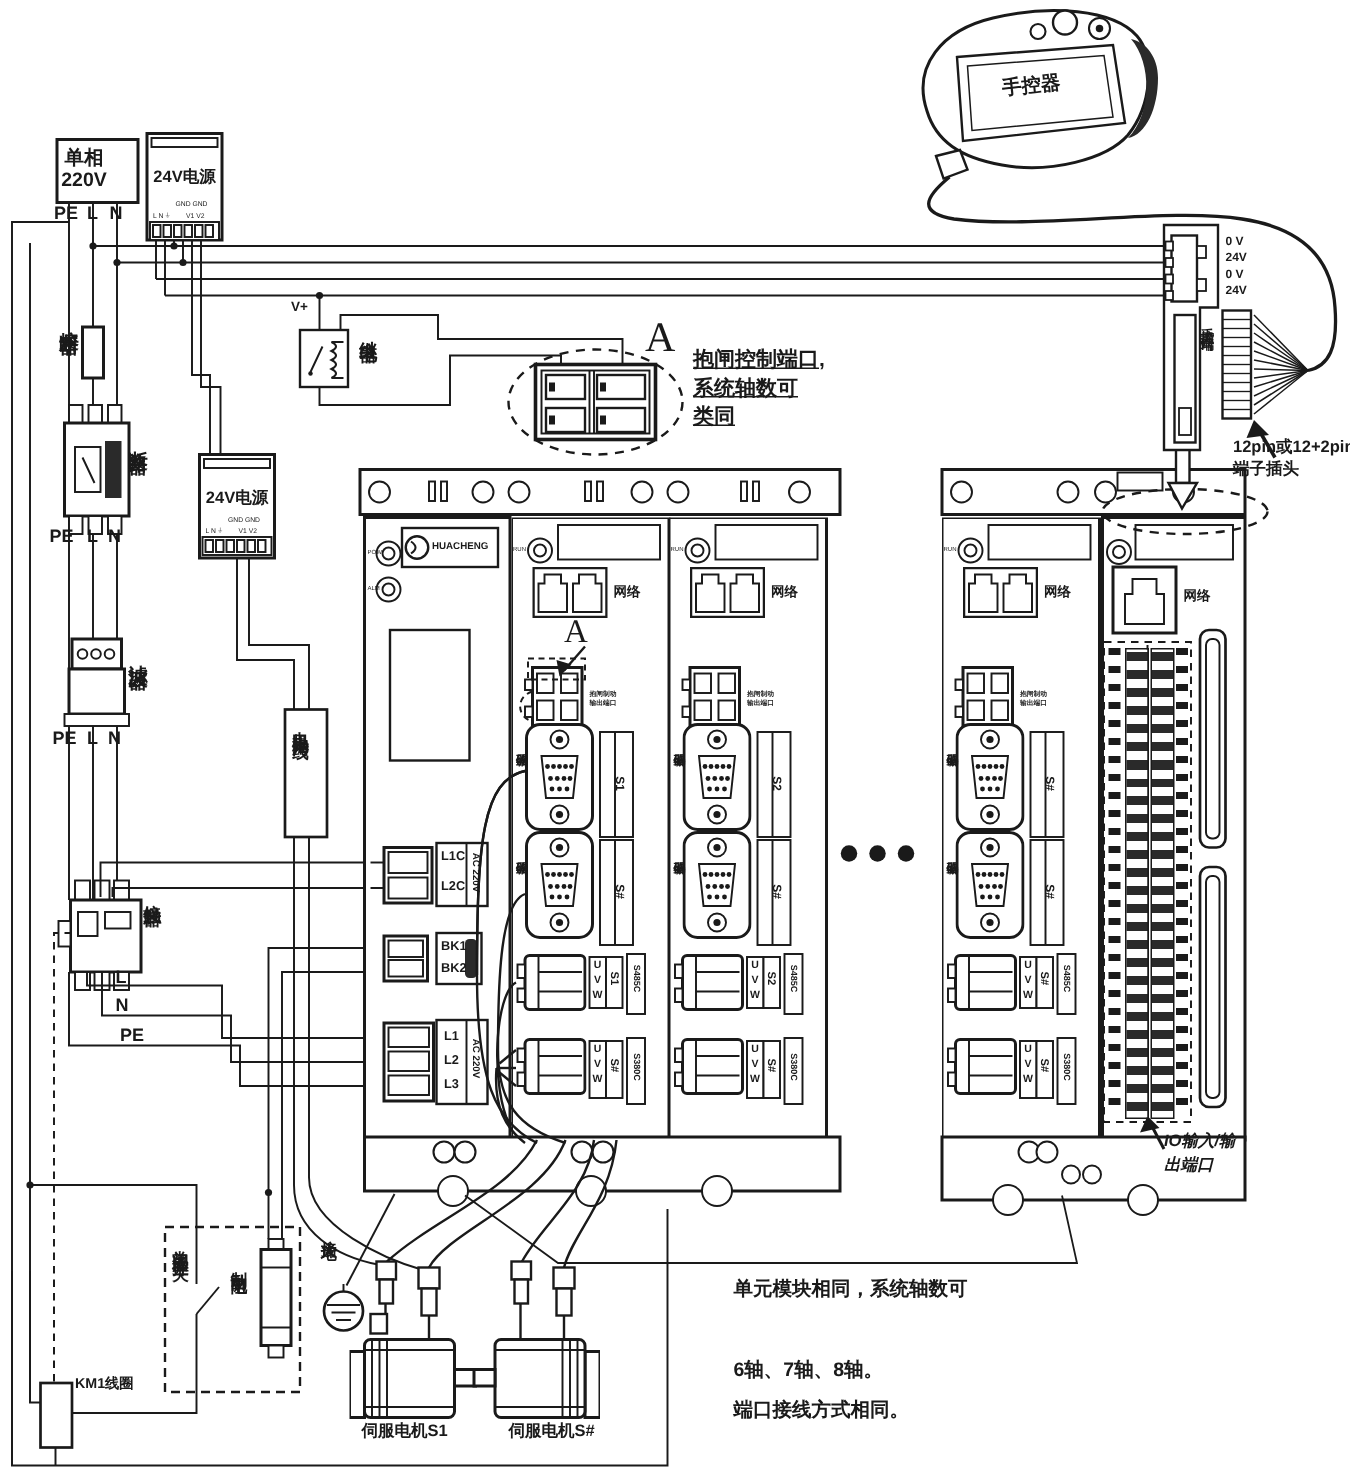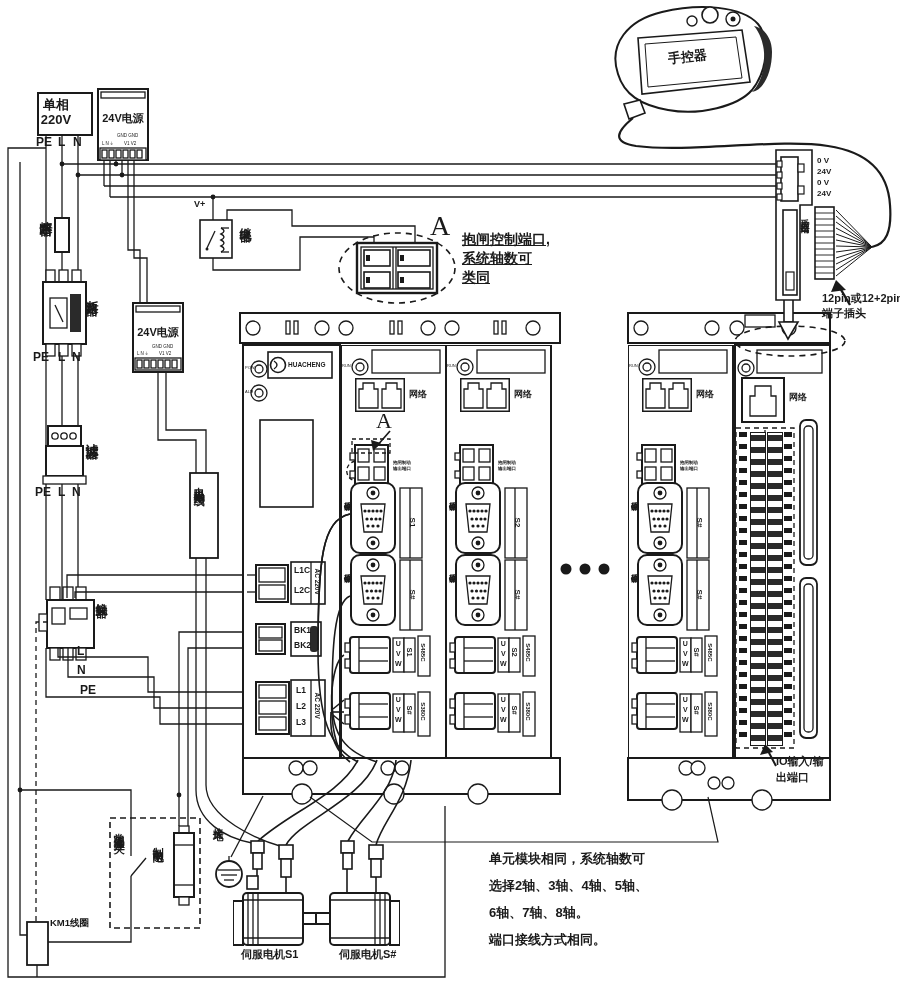--- a/index.html
+++ b/index.html
@@ -595,28 +595,28 @@
 <div class="lbl vt0" style="left:629px;top:568px;font-size:8px;">编码器</div>
 <div class="lbl rot ctr" style="left:684px;top:590px;width:30px;font-size:8px;">S#</div>
 <div class="lbl vt0" style="left:681px;top:640px;font-size:7px;letter-spacing:3px;">UVW</div>
 <div class="lbl rot ctr" style="left:681px;top:648px;width:30px;font-size:7.5px;">S#</div>
 <div class="lbl rot ctr thin" style="left:692px;top:649px;width:36px;font-size:6px;font-weight:700;">S485C</div>
 <div class="lbl vt0" style="left:681px;top:696px;font-size:7px;letter-spacing:3px;">UVW</div>
 <div class="lbl rot ctr" style="left:681px;top:706px;width:30px;font-size:7.5px;">S#</div>
 <div class="lbl rot ctr thin" style="left:692px;top:708px;width:36px;font-size:6px;font-weight:700;">S380C</div>
 
 <div class="lbl" style="left:789px;top:392px;font-size:9px;">网络</div>
-<div class="lbl" style="left:776px;top:753px;font-size:11px;line-height:16px;"><span>IO输入/输</span><br><span>出端口</span></div>
+<div class="lbl" style="left:776px;top:753px;font-size:11px;line-height:16px;font-style:italic;"><span>IO输入/输</span><br><span>出端口</span></div>
 
 <div class="lbl" style="left:668px;top:50px;font-size:13px;transform:rotate(-6deg);">手控器</div>
 <div class="lbl thin" style="left:817px;top:157px;font-size:8px;font-weight:700;">0 V</div>
 <div class="lbl thin" style="left:817px;top:168px;font-size:8px;font-weight:700;">24V</div>
 <div class="lbl thin" style="left:817px;top:179px;font-size:8px;font-weight:700;">0 V</div>
 <div class="lbl thin" style="left:817px;top:190px;font-size:8px;font-weight:700;">24V</div>
 <div class="lbl vt" style="left:800px;top:211px;font-size:9px;">手控器端口</div>
 <div class="lbl" style="left:822px;top:291px;font-size:11px;line-height:15px;"><span>12pin或12+2pin</span><br><span>端子插头</span></div>
 
 <div class="lbl vt" style="left:212px;top:818px;font-size:10.5px;">接大地</div>
 <div class="lbl" style="left:241px;top:948px;font-size:11px;">伺服电机S1</div>
 <div class="lbl" style="left:339px;top:948px;font-size:11px;">伺服电机S#</div>
-<div class="lbl" style="left:489px;top:845px;font-size:13px;line-height:27px;"><span>单元模块相同，系统轴数可</span><br><span>选择2轴、3轴、4轴、5轴、</span><br><span>6轴、7轴、8轴。</span><br><span>端口接线方式相同。</span></div>
+<div class="lbl" style="left:489px;top:845px;font-size:13px;line-height:27px;"><span>单元模块相同，系统轴数可</span><br><br><span>6轴、7轴、8轴。</span><br><span>端口接线方式相同。</span></div>
 
 </div>
 
 </body></html>

